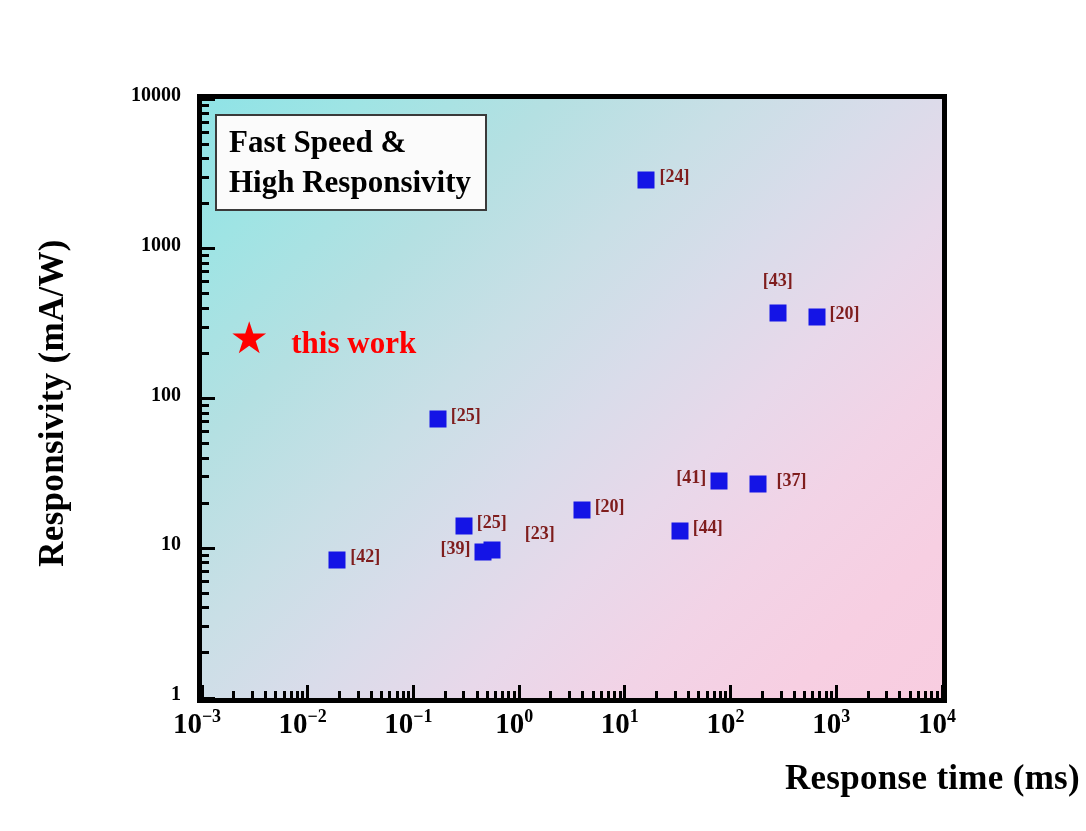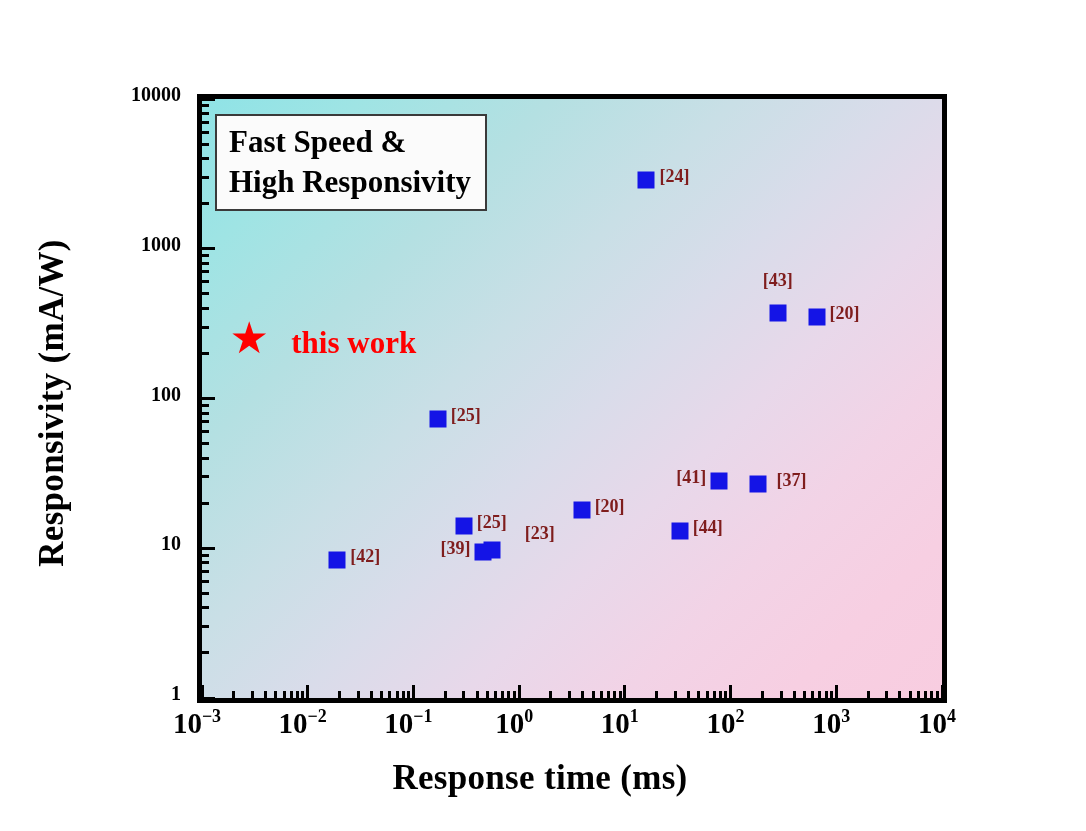--- a/index.html
+++ b/index.html
@@ -99,21 +99,21 @@
     text-align: right;
     line-height: 1;
   }
 
   
   #xaxis-title {
     position: absolute;
     left: 0;
     top: 758px;
     width: 1080px;
-    text-align: center;
+    text-align: right;
     font-size: 35px;
     font-weight: bold;
     color: #000000;
     letter-spacing: 0.3px;
   }
   #yaxis-title {
     position: absolute;
     left: -228px;
     top: 383px;
     width: 560px;

